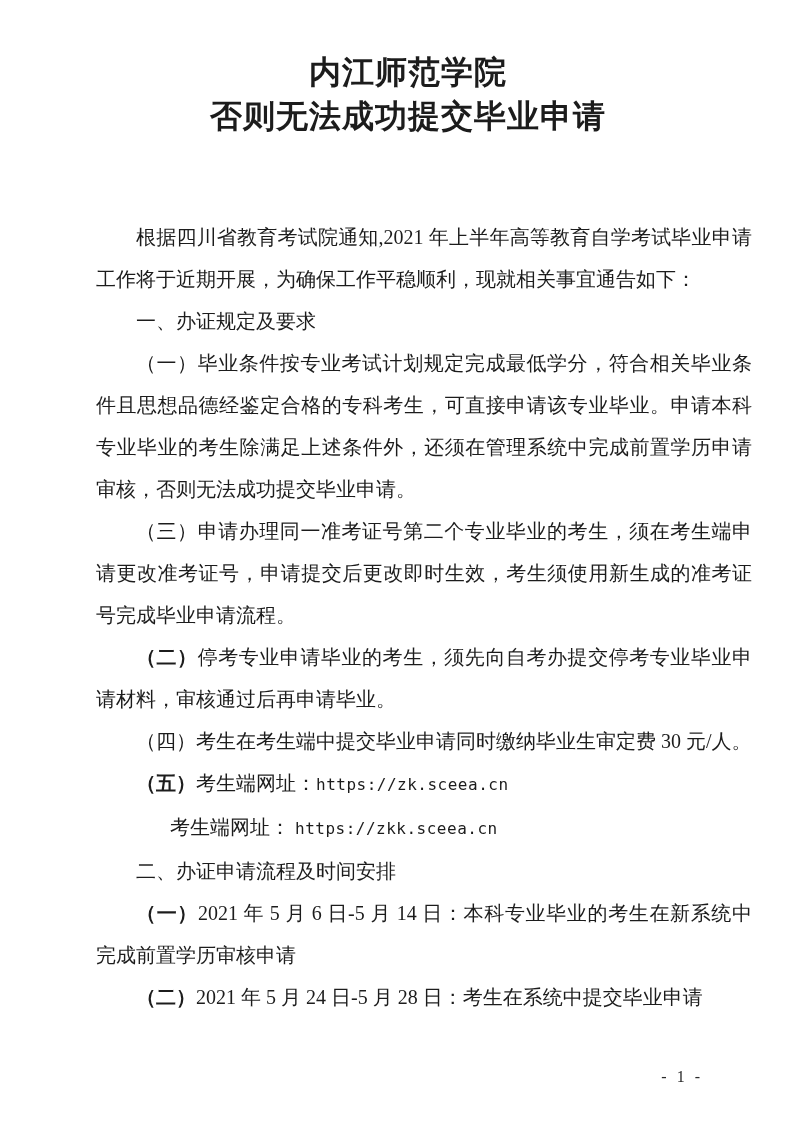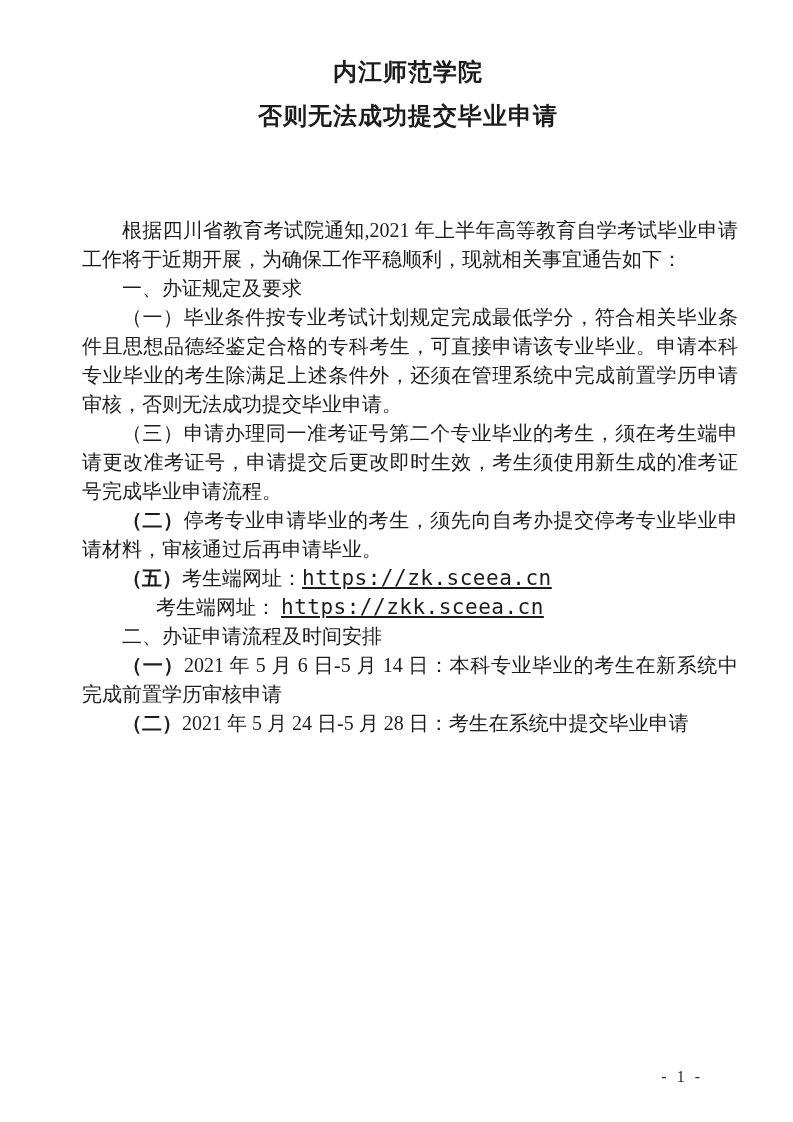--- a/index.html
+++ b/index.html
@@ -18,55 +18,54 @@
     overflow: hidden;
   }
   .title-block {
     position: absolute;
     top: 50px;
     left: 0;
     width: 100%;
     text-align: center;
   }
   .title-line {
-    font-size: 24px;
+    font-size: 32px;
     line-height: 44px;
     font-weight: bold;
     letter-spacing: 1px;
     margin: 0;
     padding-left: 23px;
   }
   .body-block {
     position: absolute;
     top: 216px;
-    left: 82px;
+    left: 96px;
     width: 656px;
     font-size: 20px;
-    line-height: 29px;
+    line-height: 42px;
     text-align: justify;
   }
   .body-block p {
     margin: 0;
     padding: 0;
   }
   .para-indent {
     text-indent: 40px;
   }
   .para-indent-deep {
     text-indent: 74px;
   }
   .bold-prefix {
     font-weight: bold;
   }
   .url {
     font-family: "DejaVu Sans Mono", "Liberation Mono", monospace;
-    font-size: 21px;
+    font-size: 16px;
     letter-spacing: 0.5px;
     white-space: nowrap;
-    text-decoration: underline;
   }
   .page-footer {
     position: absolute;
     right: 90px;
     bottom: 36px;
     font-size: 16px;
     letter-spacing: 3px;
     color: #2a2a2a;
   }
 </style>
@@ -85,20 +84,21 @@
     <p class="para-indent">根据四川省教育考试院通知,2021 年上半年高等教育自学考试毕业申请工作将于近期开展，为确保工作平稳顺利，现就相关事宜通告如下：</p>
 
     <p class="para-indent">一、办证规定及要求</p>
 
     <p class="para-indent">（一）毕业条件按专业考试计划规定完成最低学分，符合相关毕业条件且思想品德经鉴定合格的专科考生，可直接申请该专业毕业。申请本科专业毕业的考生除满足上述条件外，还须在管理系统中完成前置学历申请审核，否则无法成功提交毕业申请。</p>
 
     <p class="para-indent">（三）申请办理同一准考证号第二个专业毕业的考生，须在考生端申请更改准考证号，申请提交后更改即时生效，考生须使用新生成的准考证号完成毕业申请流程。</p>
 
     <p class="para-indent"><span class="bold-prefix">（二）</span><span>停考专业申请毕业的考生，须先向自考办提交停考专业毕业申请材料，审核通过后再申请毕业。</span></p>
 
+    <p class="para-indent">（四）考生在考生端中提交毕业申请同时缴纳毕业生审定费 30 元/人。</p>
 
     <p class="para-indent"><span class="bold-prefix">（五）</span><span>考生端网址：</span><span class="url">https://zk.sceea.cn</span></p>
 
     <p class="para-indent-deep"><span>考生端网址： </span><span class="url">https://zkk.sceea.cn</span></p>
 
     <p class="para-indent">二、办证申请流程及时间安排</p>
 
     <p class="para-indent"><span class="bold-prefix">（一）</span><span>2021 年 5 月 6 日-5 月 14 日：本科专业毕业的考生在新系统中完成前置学历审核申请</span></p>
 
     <p class="para-indent"><span class="bold-prefix">（二）</span><span>2021 年 5 月 24 日-5 月 28 日：考生在系统中提交毕业申请</span></p>

